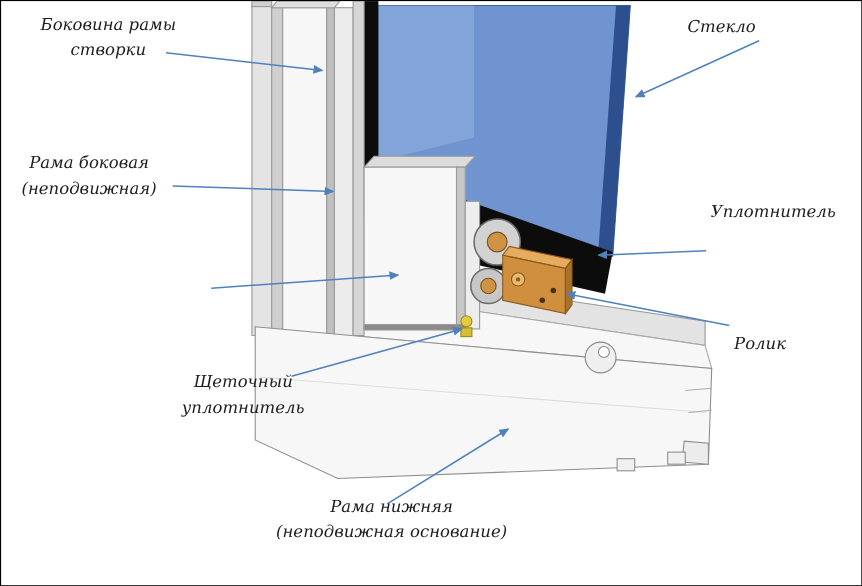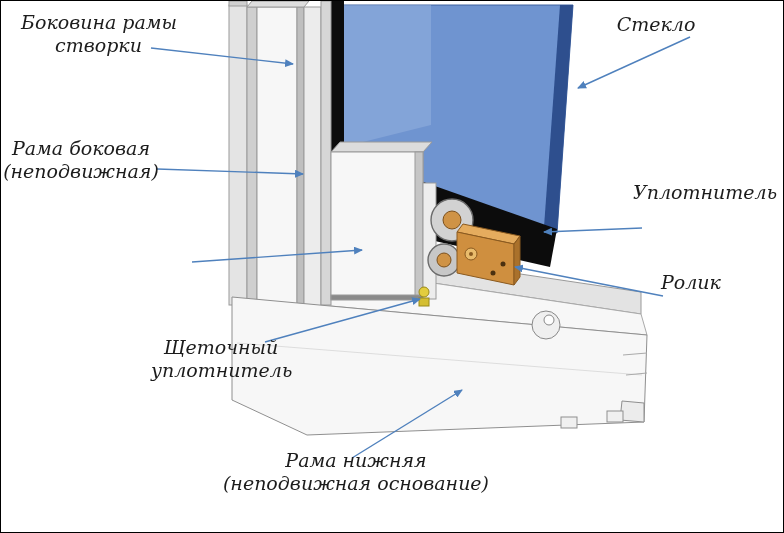--- a/index.html
+++ b/index.html
@@ -9,21 +9,21 @@
     width:784px; height:533px;
     background:#ffffff;
     border:1px solid #000000;
     overflow:hidden;
     font-family:"DejaVu Serif", serif;
   }
   .diagram-svg { position:absolute; left:0; top:0; }
   .label {
     position:absolute;
     font-style:italic;
-    font-size:19px;
+    font-size:15px;
     line-height:23px;
     color:#1c1c1c;
     text-align:center;
   }
   .label span { display:block; white-space:nowrap; }
 </style>
 </head>
 <body>
 
 <div class="screen">
@@ -125,21 +125,21 @@
   <div class="label" style="left:2px; top:136px; width:156px">
     <span>Рама боковая</span>
     <span>(неподвижная)</span>
   </div>
 
   <div class="label" style="left:632px; top:180px; width:140px">
     <span>Уплотнитель</span>
   </div>
 
 
-  <div class="label" style="left:640px; top:270px; width:100px">
+  <div class="label" style="left:640px; top:300px; width:100px">
     <span>Ролик</span>
   </div>
 
   <div class="label" style="left:150px; top:335px; width:140px">
     <span>Щеточный</span>
     <span>уплотнитель</span>
   </div>
 
   <div class="label" style="left:210px; top:448px; width:290px">
     <span>Рама нижняя</span>

